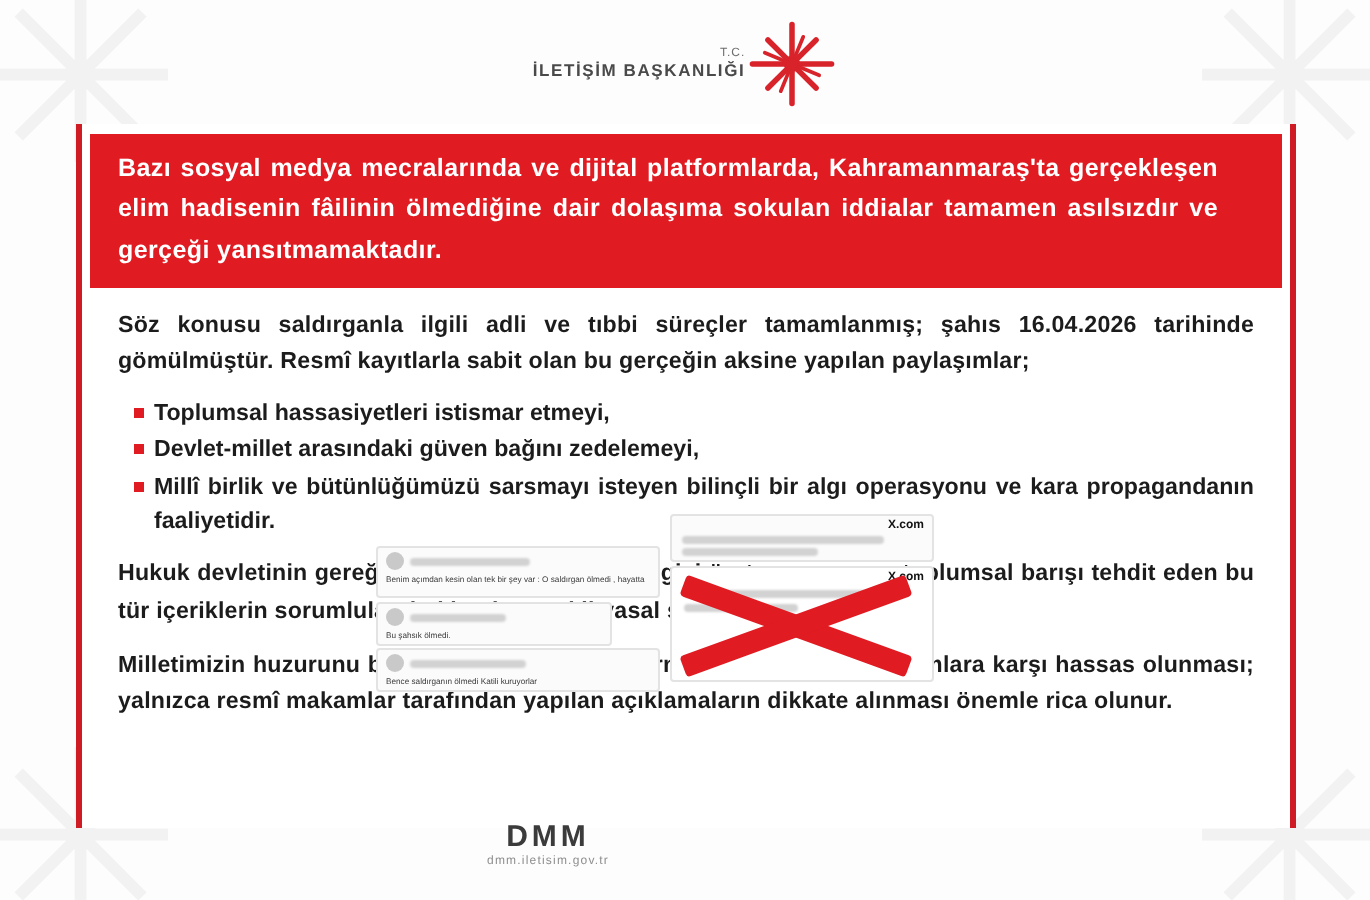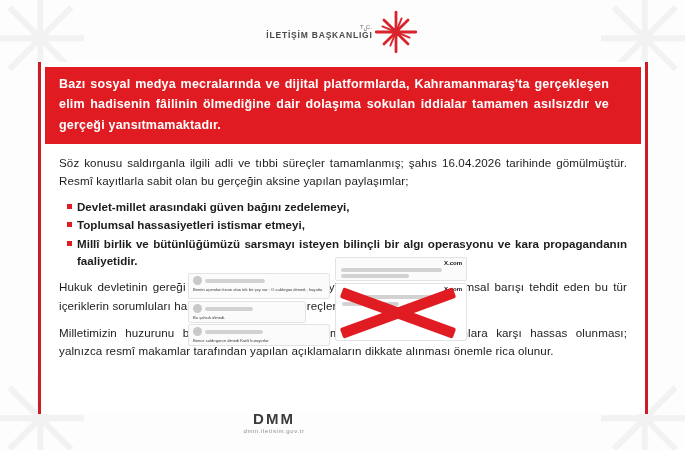--- a/index.html
+++ b/index.html
@@ -110,21 +110,21 @@
     box-sizing: border-box;
   }
 
   .para {
     color: #1c1c1c;
     font-size: 11.6px;
     line-height: 1.56;
     text-align: justify;
     padding: 0 18px;
     margin-top: 10px;
-    font-weight: normal;
+    font-weight: bold;
     letter-spacing: 0.1px;
   }
   .para.tight { margin-top: 9px; }
 
   .bullets {
     margin: 8px 0 0 0;
     padding: 0 18px 0 26px;
     list-style: none;
   }
   .bullets li {
@@ -285,22 +285,22 @@
 
   </div>
 
   <div class="card">
 
     <div class="redbox">Bazı sosyal medya mecralarında ve dijital platformlarda, Kahramanmaraş'ta gerçekleşen elim hadisenin fâilinin ölmediğine dair dolaşıma sokulan iddialar tamamen asılsızdır ve gerçeği yansıtmamaktadır.</div>
 
     <div class="para">Söz konusu saldırganla ilgili adli ve tıbbi süreçler tamamlanmış; şahıs 16.04.2026 tarihinde gömülmüştür. Resmî kayıtlarla sabit olan bu gerçeğin aksine yapılan paylaşımlar;</div>
 
     <ul class="bullets">
+      <li>Toplumsal hassasiyetleri istismar etmeyi,</li>
       <li>Devlet-millet arasındaki güven bağını zedelemeyi,</li>
-      <li>Toplumsal hassasiyetleri istismar etmeyi,</li>
       <li>Millî birlik ve bütünlüğümüzü sarsmayı isteyen bilinçli bir algı operasyonu ve kara propagandanın faaliyetidir.</li>
     </ul>
 
     <div class="para tight">Hukuk devletinin gereği olarak, halkı yanıltıcı bilgiyi üreten, yayan ve toplumsal barışı tehdit eden bu tür içeriklerin sorumluları hakkında gerekli yasal süreçler başlatılmıştır.</div>
     <div class="para tight">Milletimizin huzurunu bozmaya yönelik dezenformasyon içerikli paylaşımlara karşı hassas olunması; yalnızca resmî makamlar tarafından yapılan açıklamaların dikkate alınması önemle rica olunur.</div>
   </div>
 
   <div class="collage">
 
     <div class="shot shot-d">

